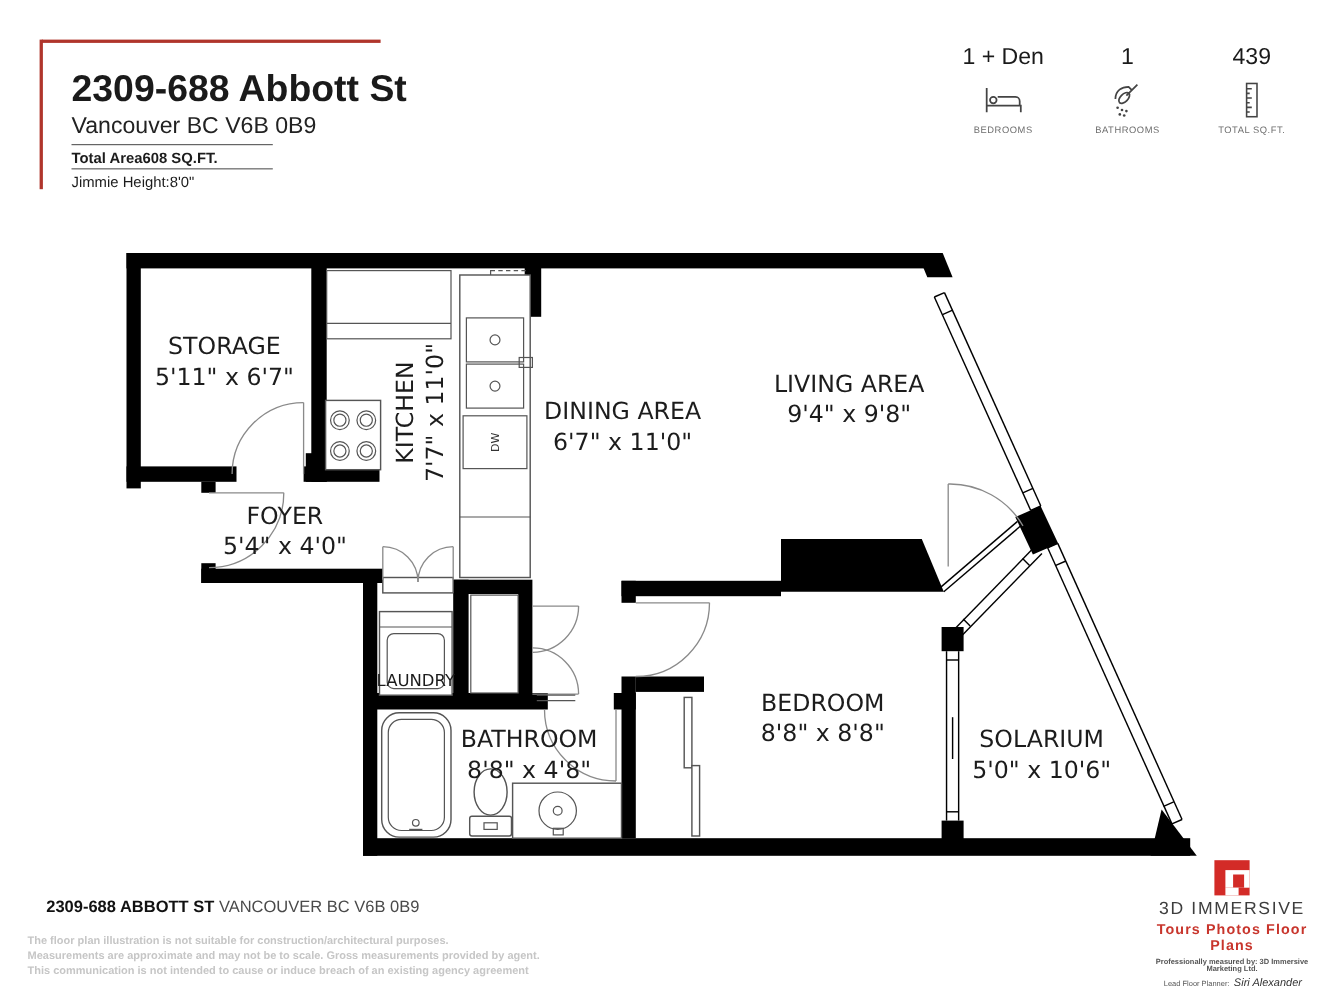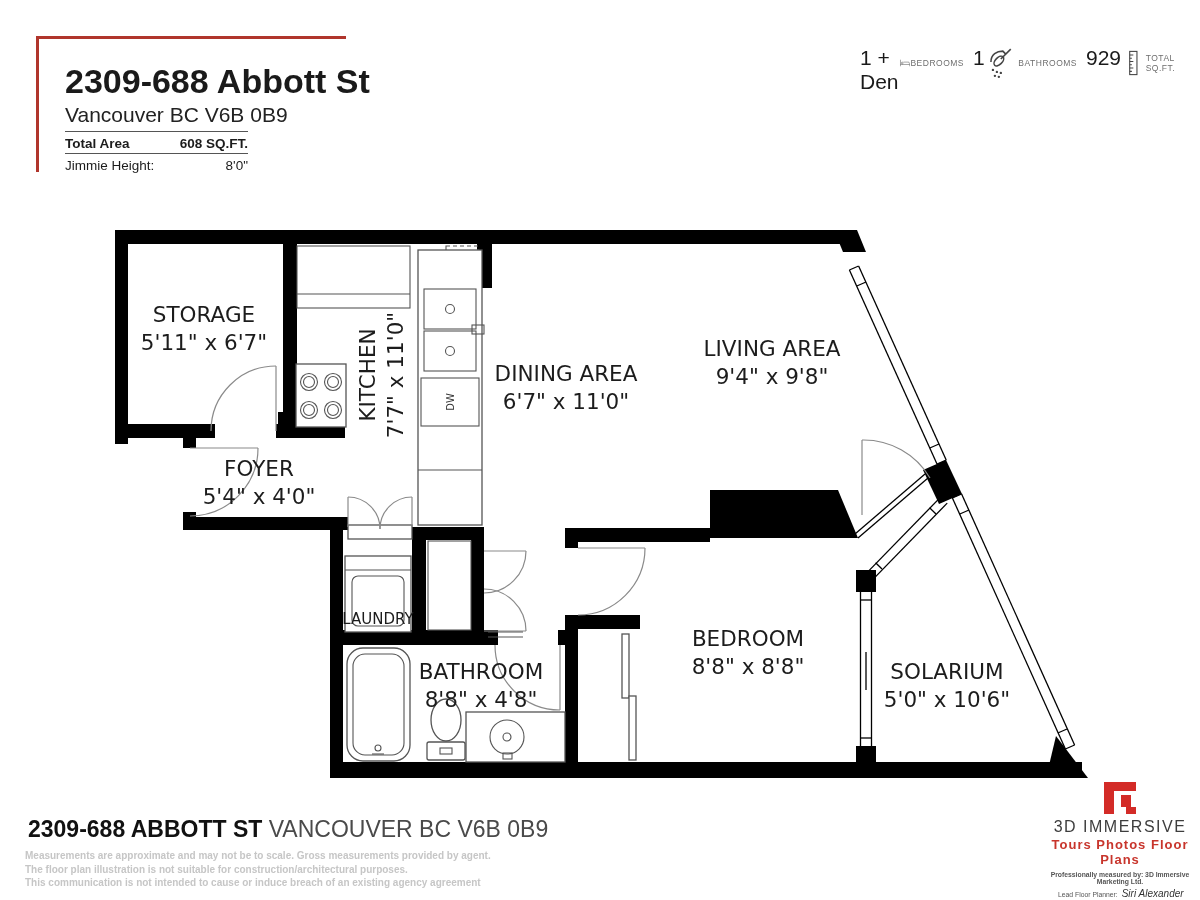--- a/index.html
+++ b/index.html
@@ -6,31 +6,31 @@
   .page{position:relative;width:1200px;height:900px;background:#fff;overflow:hidden;
         font-family:"Liberation Sans",sans-serif;color:#1c1c1c;}
   .plan-svg{position:absolute;left:0;top:0;width:1200px;height:900px;}
   
   .hdr-red-top{position:absolute;left:38px;top:36px;width:308px;height:3px;background:#b0352c;}
   .hdr-red-left{position:absolute;left:36px;top:36px;width:3px;height:136px;background:#b0352c;}
   .hdr-title{position:absolute;left:65px;top:62px;font-size:34px;font-weight:700;color:#1a1a1a;letter-spacing:0;}
   .hdr-sub{position:absolute;left:65px;top:103px;font-size:21px;font-weight:400;color:#222;}
   .hdr-rule1{position:absolute;left:65px;top:131px;width:183px;height:1px;background:#555;}
   .hdr-rule2{position:absolute;left:65px;top:153px;width:183px;height:1px;background:#555;}
-  .hdr-row{position:absolute;left:65px;width:183px;font-size:13.5px;display:flex;justify-content:space-between;}
+  .hdr-row{position:absolute;left:65px;width:183px;font-size:13.5px;display:flex;justify-content:flex-start;}
   .row-area{top:136px;font-weight:700;}
   .row-ceil{top:158px;font-weight:400;}
   
   .stats{position:absolute;left:860px;top:40px;width:330px;display:flex;justify-content:space-between;}
-  .stat{width:104px;display:flex;flex-direction:row;align-items:center;}
+  .stat{width:104px;display:flex;flex-direction:column;align-items:center;}
   .stat-value{font-size:21px;color:#1a1a1a;height:28px;}
   .stat-icon{height:34px;margin-top:6px;}
   .stat-label{font-size:8.5px;letter-spacing:.5px;color:#6e6e6e;margin-top:5px;}
   
-  .ftr-address{position:absolute;left:28px;top:816px;font-size:23px;}
+  .ftr-address{position:absolute;left:42px;top:816px;font-size:15px;}
   .ftr-address b{font-weight:700;color:#111;}
   .ftr-address span{font-weight:400;color:#4a4a4a;}
   .ftr-disc{position:absolute;left:25px;top:849px;font-size:10px;font-weight:700;color:#c6c6c6;line-height:13.5px;}
   
   .brand{position:absolute;left:1040px;top:781px;width:160px;text-align:center;}
   .brand-mark{display:block;margin:0 auto;}
   .brand-name{font-size:16px;font-weight:400;letter-spacing:1.5px;color:#3d3d3d;margin-top:3px;}
   .brand-tag{font-size:13px;font-weight:700;letter-spacing:1px;color:#c8352c;margin-top:1px;}
   .brand-meas{font-size:6.8px;font-weight:700;color:#555;margin-top:4px;}
   .brand-sig{font-size:6.8px;color:#555;text-align:left;margin-left:18px;margin-top:3px;}
@@ -91,21 +91,21 @@
           <circle cx="8" cy="24" r="1.2"></circle>
             <circle cx="12" cy="26" r="1.2"></circle>
           <circle cx="16" cy="27" r="1.2"></circle>
             <circle cx="10" cy="30" r="1.2"></circle>
           <circle cx="14" cy="31" r="1.2"></circle>
         </g>
       </svg>
       <div class="stat-label">BATHROOMS</div>
     </div>
     <div class="stat">
-      <div class="stat-value">929</div>
+      <div class="stat-value">439</div>
       <svg class="stat-icon" width="34" height="36" viewBox="0 0 34 36">
         <g fill="none" stroke="#444" stroke-width="1.5">
           <rect x="12" y="2" width="10" height="32"></rect>
           <path d="M12 7 H17 M12 11.5 H15 M12 16 H17 M12 20.5 H15 M12 25 H17 M12 29.5 H15"></path>
         </g>
       </svg>
       <div class="stat-label">TOTAL SQ.FT.</div>
     </div>
   </div>
 
@@ -297,22 +297,22 @@
     <text class="room-dims" x="748" y="674">8'8" x 8'8"</text>
 
     <text class="room-name" x="947" y="679">SOLARIUM</text>
     <text class="room-dims" x="947" y="707">5'0" x 10'6"</text>
   </svg>
 
   <div class="ftr-address">
     <b>2309-688 ABBOTT ST</b><span> VANCOUVER BC V6B 0B9</span>
   </div>
   <div class="ftr-disc">
+    <div>The floor plan illustration is not suitable for construction/architectural purposes.</div>
     <div>Measurements are approximate and may not be to scale. Gross measurements provided by agent.</div>
-    <div>The floor plan illustration is not suitable for construction/architectural purposes.</div>
     <div>This communication is not intended to cause or induce breach of an existing agency agreement</div>
   </div>
 
   <div class="brand">
     <svg class="brand-mark" width="34" height="34" viewBox="0 0 34 34">
       <rect x="1" y="1" width="32" height="32" fill="#d32b27"></rect>
       <rect x="11" y="10" width="22" height="16" fill="#fff"></rect>
       <rect x="18" y="14" width="10" height="12" fill="#d32b27"></rect>
       <rect x="11" y="26" width="12" height="7" fill="#fff"></rect>
     </svg>

